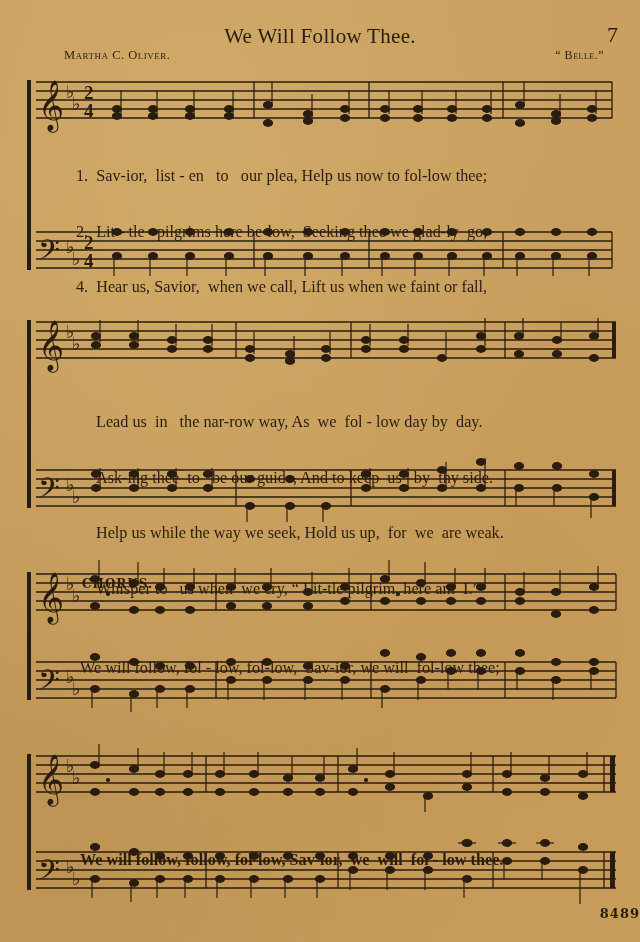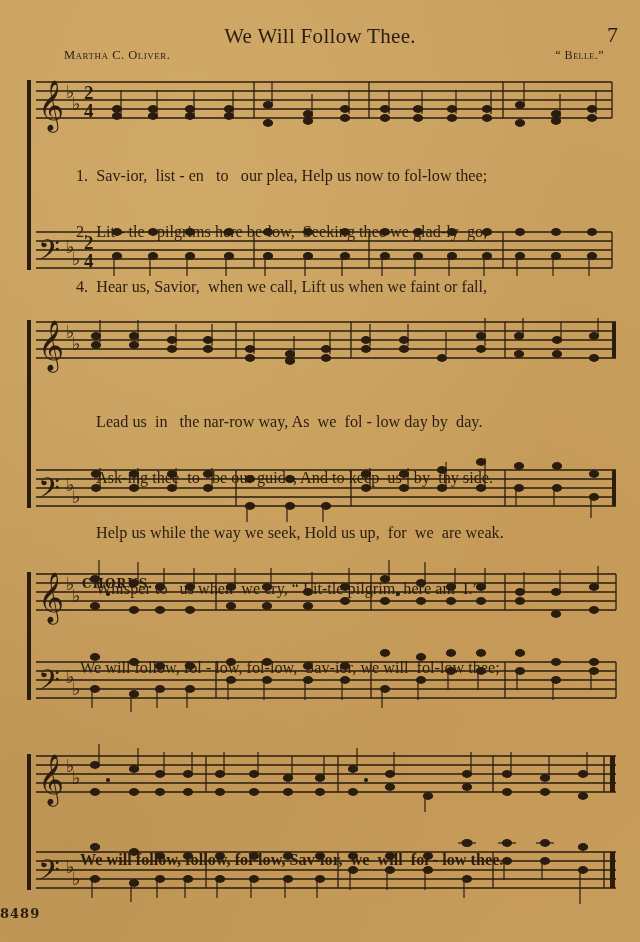--- a/index.html
+++ b/index.html
@@ -20,21 +20,21 @@
   }
   .page-num { position: absolute; right: 22px; top: 22px; font-size: 22px; }
   .author { position: absolute; left: 64px; top: 48px; font-size: 12.5px; font-variant: small-caps; letter-spacing: 0.5px; }
   .tune { position: absolute; right: 36px; top: 48px; font-size: 12px; font-variant: small-caps; letter-spacing: 0.5px; }
   .chorus-label { position: absolute; left: 82px; top: 544px; font-size: 12px; font-weight: bold; letter-spacing: 1px; font-family: "DejaVu Serif", serif; margin-top: 33px; }
 
   .system { position: absolute; left: 0; width: 640px; }
   .system svg { position: absolute; left: 0; top: 0; }
   .lyrics { position: absolute; left: 76px; width: 550px; font-size: 16.2px; line-height: 18.5px; white-space: pre; }
   .lyric-line { display: block; white-space: pre; }
-  .footer-num { position: absolute; left: 0; width: 640px; top: 906px; text-align: left; font-size: 13px; font-weight: bold; font-family: "DejaVu Serif", serif; letter-spacing: 1px; }
+  .footer-num { position: absolute; left: 0; width: 640px; top: 906px; text-align: right; font-size: 13px; font-weight: bold; font-family: "DejaVu Serif", serif; letter-spacing: 1px; }
 </style>
 </head>
 <body>
 
 <div class="title">We Will Follow Thee.</div>
 <div class="page-num">7</div>
 <div class="author">Martha C. Oliver.</div>
 <div class="tune">“ Belle.”</div>
 
 <div class="system" style="top:60px;height:220px;">

